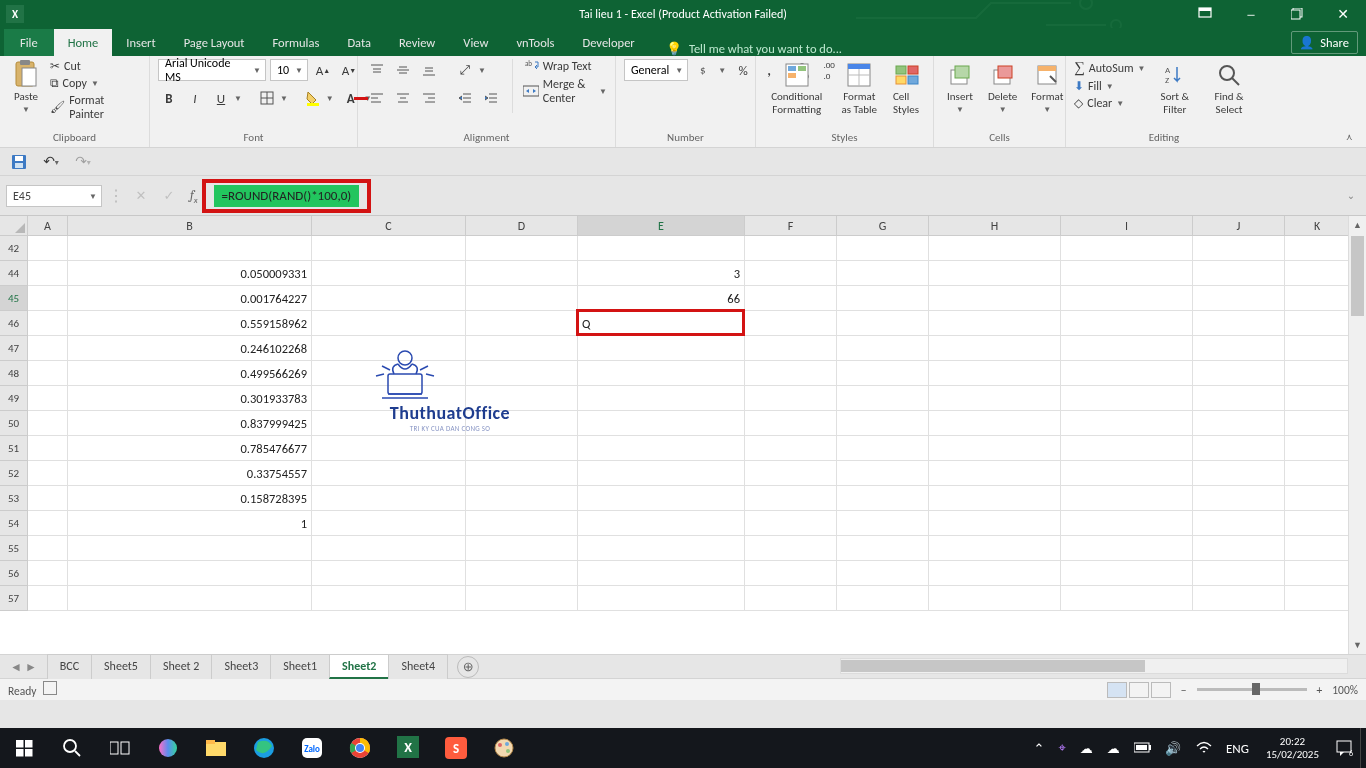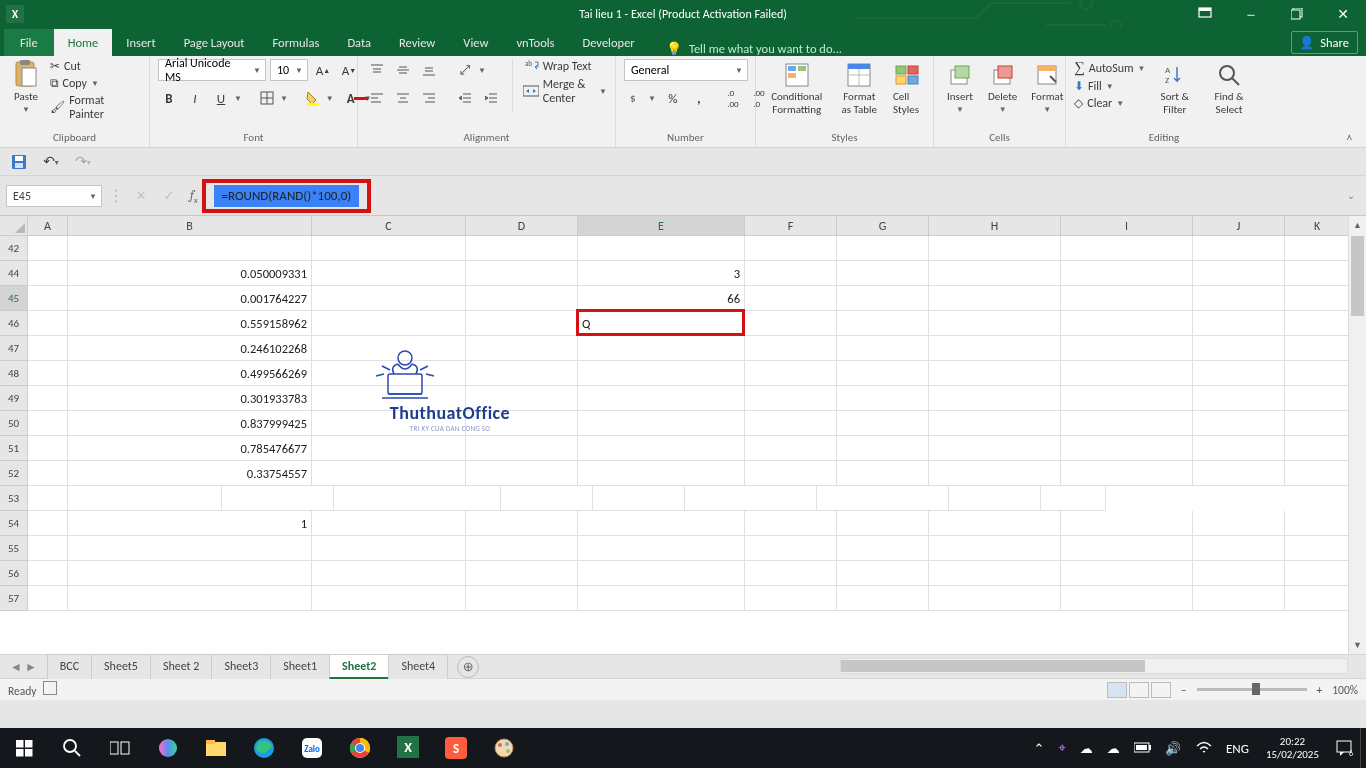--- a/index.html
+++ b/index.html
@@ -43,21 +43,21 @@
 .qat-row { height:28px; background:#e6e6e6; display:flex; align-items:center; padding-left:8px; gap:10px; border-bottom:1px solid #d4d4d4; }
 .qat-btn { width:22px; height:22px; display:flex; align-items:center; justify-content:center; color:#3a3a3a; font-size:14px; }
 
 
 .formula-row { height:40px; background:#e6e6e6; display:flex; align-items:center; padding:0 6px; gap:6px; border-bottom:1px solid #c8c8c8; }
 .name-box { width:96px; height:22px; border:1px solid #c5c5c5; background:#fff; font-size:12px; padding:0 18px 0 6px; display:flex; align-items:center; position:relative; color:#444; }
 .name-box .car { position:absolute; right:4px; font-size:8px; color:#666; }
 .fx-sep { color:#bbb; }
 .fx-btn { width:22px; height:22px; display:flex; align-items:center; justify-content:center; color:#888; font-size:13px; }
 .fx-label { font-style:italic; font-family:'Cambria',serif; font-size:13px; color:#666; padding:0 4px; }
-.formula-input { flex:1; height:22px; background:#3b82f6; font-size:13px; display:flex; align-items:center; color:#222; padding:0 8px; }
+.formula-input { flex:1; height:22px; background:#22c55e; font-size:13px; display:flex; align-items:center; color:#222; padding:0 8px; }
 .formula-highlight { border:4px solid #d31313; padding:2px 8px; margin-left:-6px; height:34px; display:flex; align-items:center; }
 .expand-fb { width:18px; color:#888; font-size:10px; text-align:center; }
 
 
 .grid-wrap { position:relative; background:#fff; }
 .colhdrs { display:flex; height:20px; background:#e6e6e6; border-bottom:1px solid #ccc; }
 .corner { width:28px; border-right:1px solid #ccc; background:#e6e6e6; position:relative; }
 .corner::after { content:''; position:absolute; right:2px; bottom:2px; border:5px solid transparent; border-right-color:#b8b8b8; border-bottom-color:#b8b8b8; }
 .ch { border-right:1px solid #ccc; font-size:12px; color:#444; display:flex; align-items:center; justify-content:center; background:#e6e6e6; }
 .ch.active { background:#d4d4d4; color:#217346; }
@@ -368,21 +368,21 @@
             </span>
             <span>Merge &amp; Center</span> 
             <span style="font-size:8px;color:#666">▼</span>
           </div>
       </div>
     </div>
     <div class="group-label">Alignment</div>
   </div>
 
   <div class="group" style="width:140px">
-    <div class="group-body" style="flex-direction:column;gap:6px">
+    <div class="group-body" style="flex-direction:row;gap:6px">
       <div class="combo" style="width:124px">
           <span>General</span>
           <span class="car">▼</span>
         </div>
       <div class="mini-row">
         <div class="btn-hdrop">
             <div class="icon-btn">
               <svg width="14" height="14">
                 <text x="2" y="11" font-size="11" fill="#555">$</text>
               </svg>
@@ -707,20 +707,21 @@
         <div class="cell num" style="width: 92px;"></div>
         <div class="cell num" style="width: 92px;"></div>
         <div class="cell num" style="width: 132px;"></div>
         <div class="cell num" style="width: 132px;"></div>
         <div class="cell num" style="width: 92px;"></div>
         <div class="cell num" style="width: 65px;"></div>
       </div>
       <div class="gr">
         <div class="rh">53</div>
         <div class="cell num" style="width: 40px;"></div>
+        <div class="cell num" style="width: 244px;">0.158728395</div>
         <div class="cell num" style="width: 154px;"></div>
         <div class="cell num" style="width: 112px;"></div>
         <div class="cell num" style="width: 167px;"></div>
         <div class="cell num" style="width: 92px;"></div>
         <div class="cell num" style="width: 92px;"></div>
         <div class="cell num" style="width: 132px;"></div>
         <div class="cell num" style="width: 132px;"></div>
         <div class="cell num" style="width: 92px;"></div>
         <div class="cell num" style="width: 65px;"></div>
       </div>

